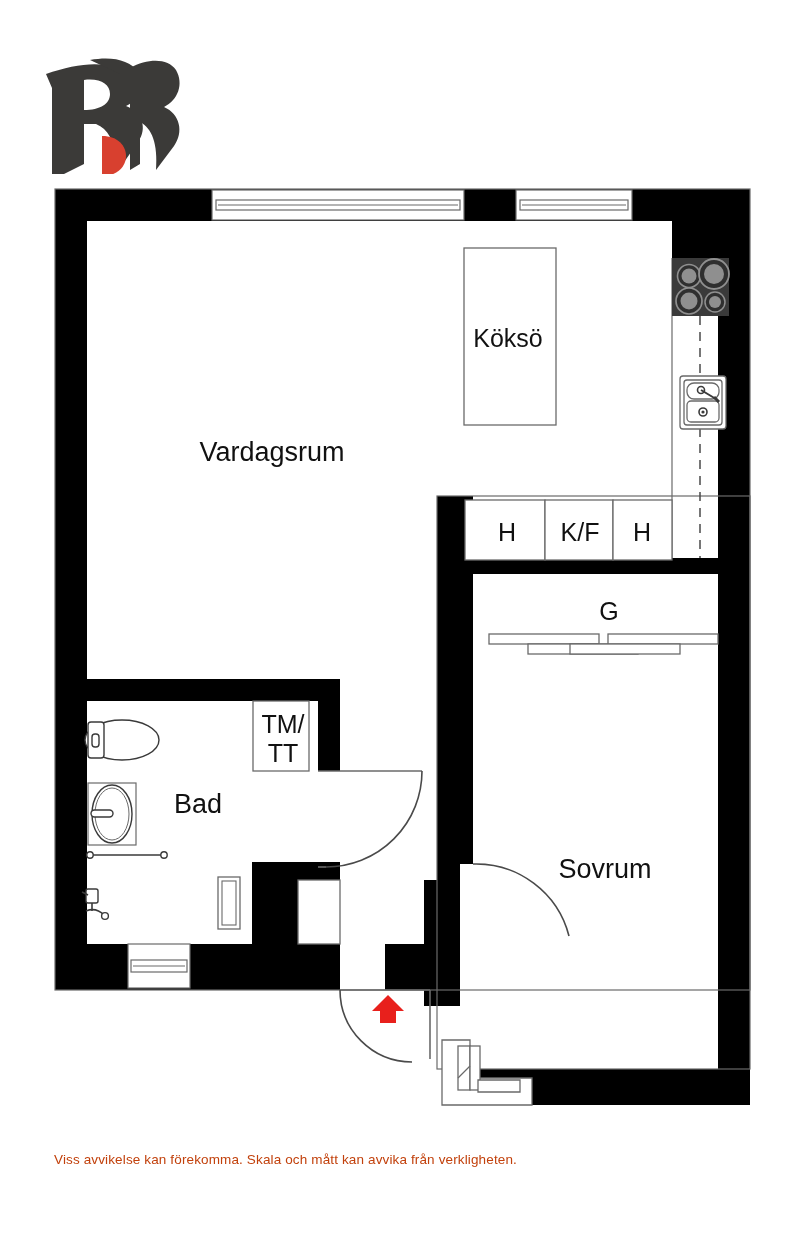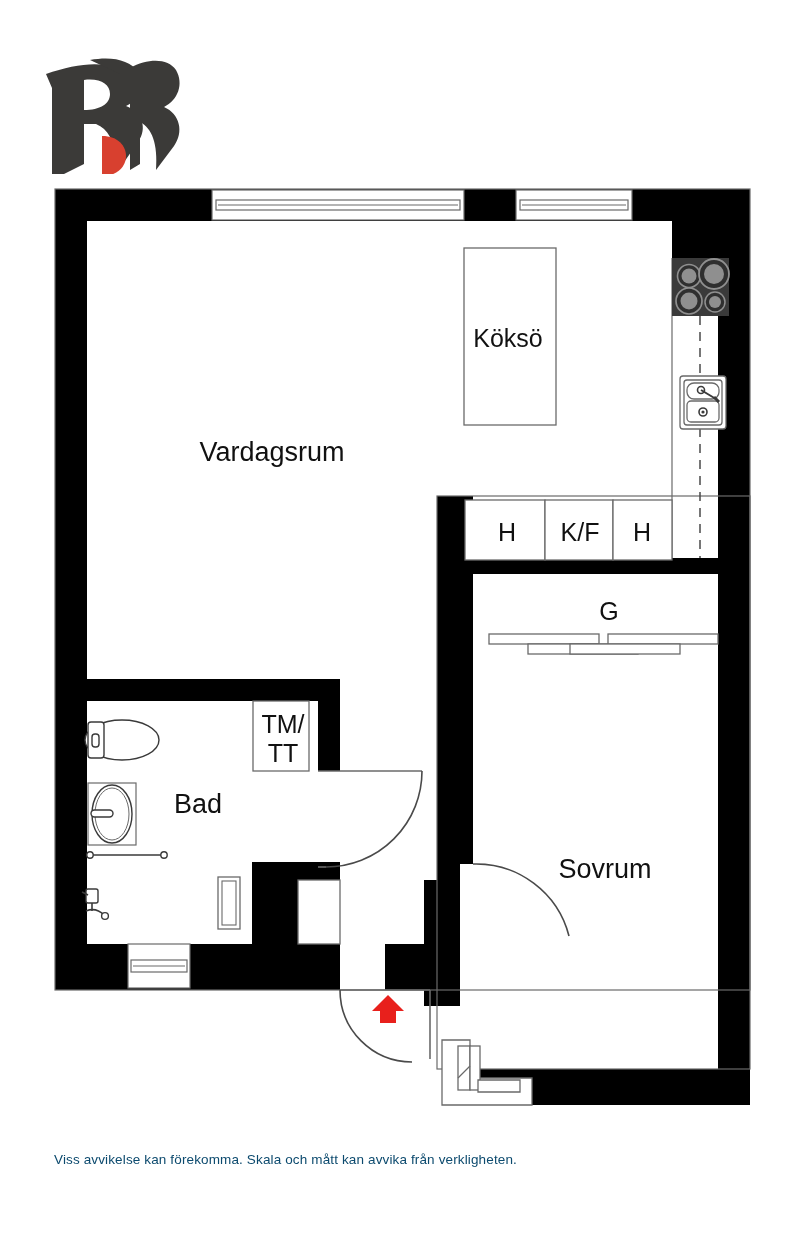--- a/index.html
+++ b/index.html
@@ -34,21 +34,21 @@
     width: 800px;
     height: 1150px;
   }
   .disclaimer {
     position: absolute;
     left: 54px;
     top: 1152px;
     width: 700px;
     font-family: "Liberation Sans", sans-serif;
     font-size: 13.5px;
-    color: #0c4a6e;
+    color: #c2410c;
     letter-spacing: 0.01em;
   }
   svg { display: block; }
   .room-label {
     font-family: "Liberation Sans", sans-serif;
     fill: #111111;
   }
 </style>
 </head>
 <body>

